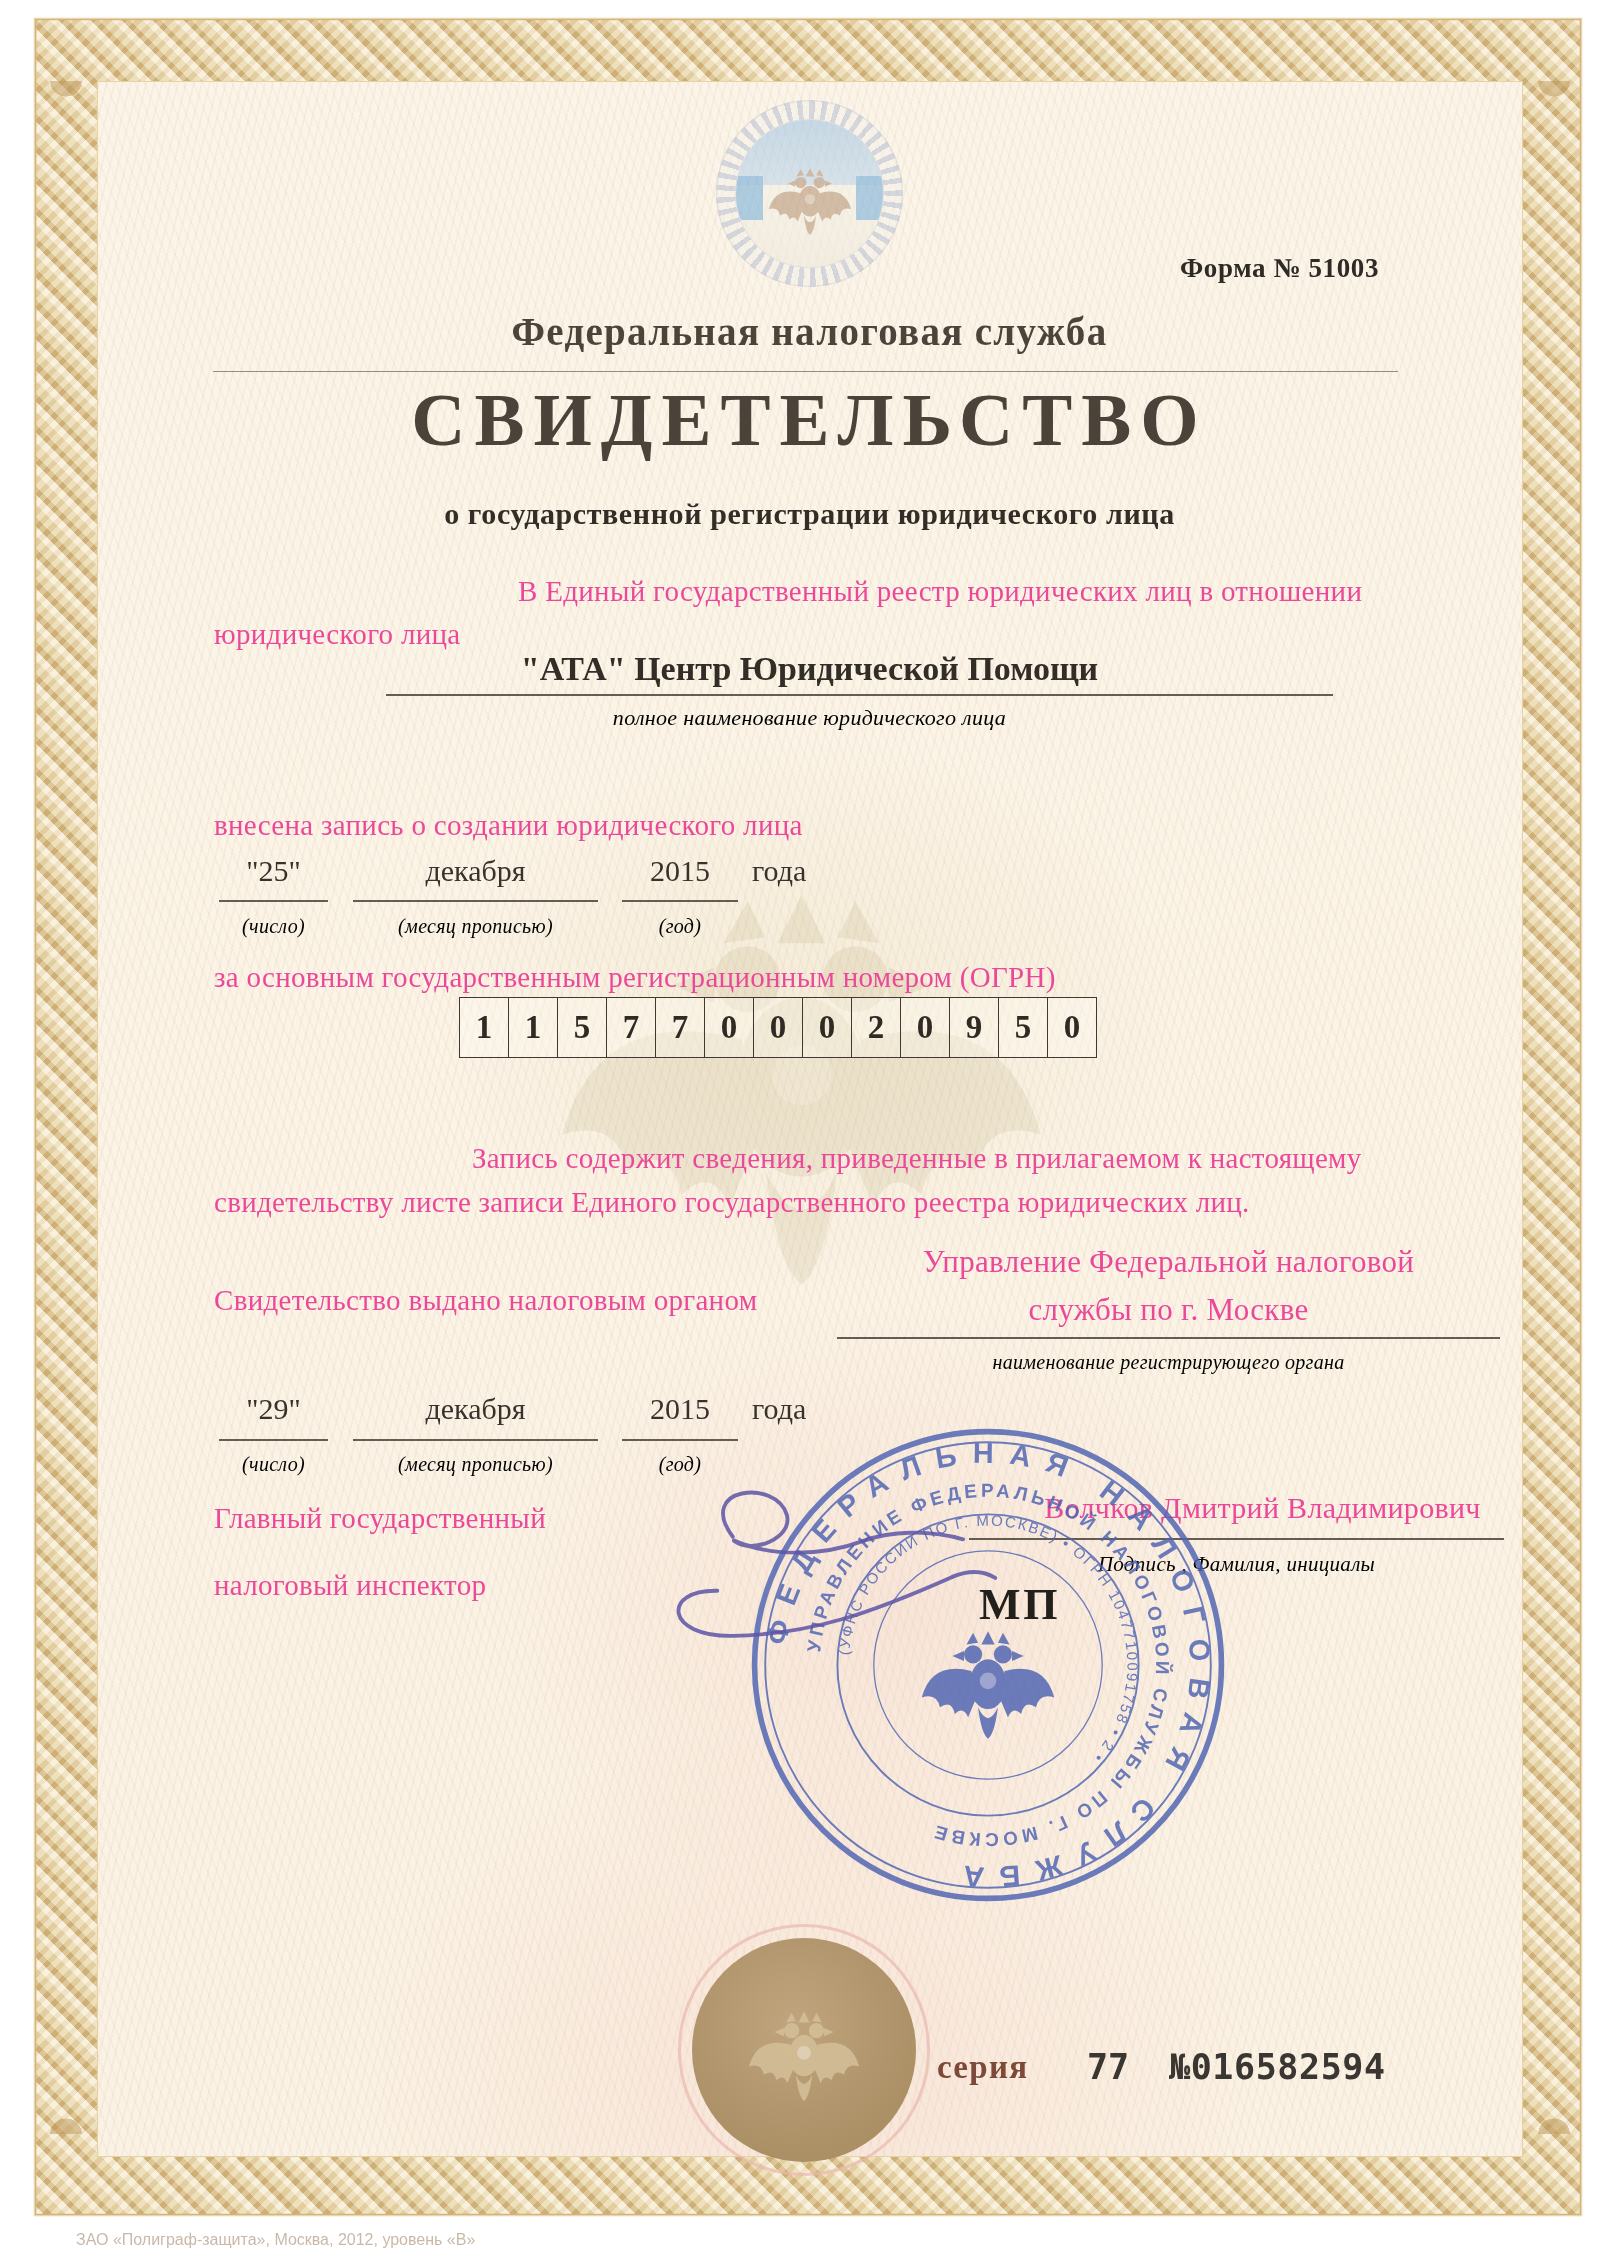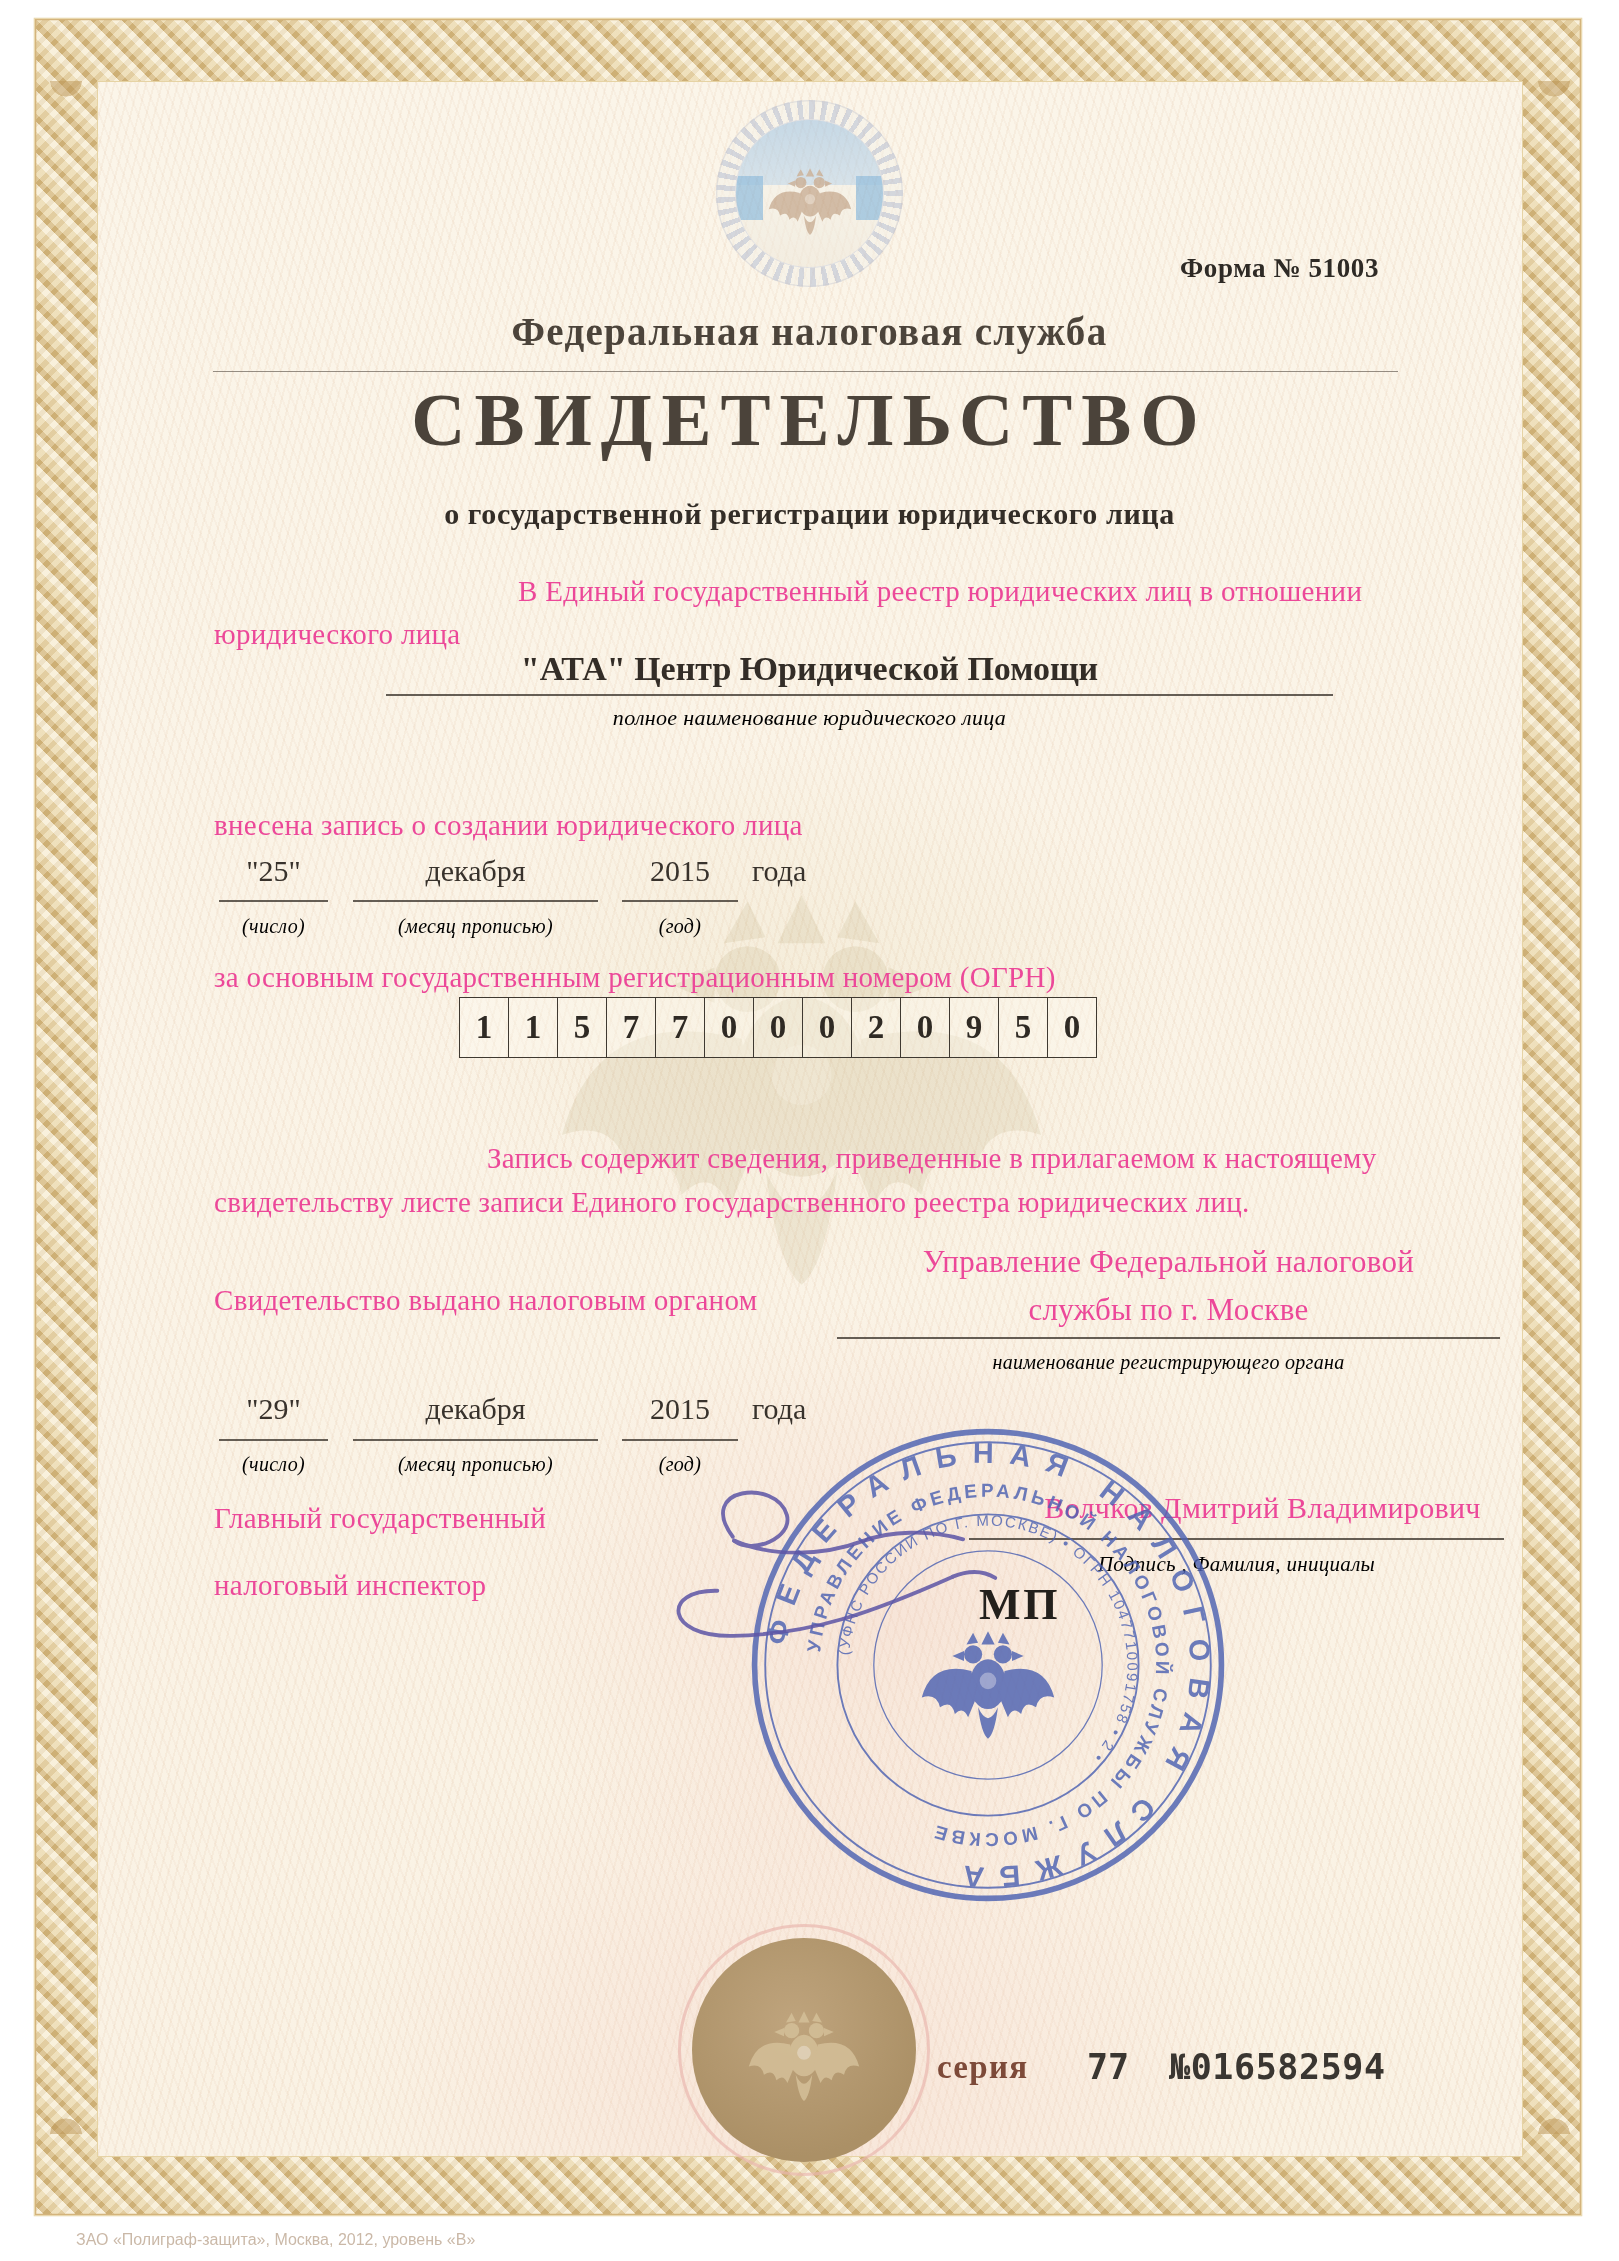--- a/index.html
+++ b/index.html
@@ -71,21 +71,21 @@
   
   .ogrn-label{top:960px;left:214px;}
   .ogrn-row{top:997px;left:459px;display:flex;}
   .ogrn-cell{
     width:48px;height:59px;border:1.9px solid #3f3931;border-left:none;
     display:flex;align-items:center;justify-content:center;
     font-size:33px;font-weight:bold;color:#2f2a24;background:rgba(255,252,244,.35);
   }
   .ogrn-cell:first-child{border-left:1.9px solid #3f3931;}
   
-  .para1{top:1141px;left:487px;text-align:center;}
+  .para1{top:1141px;left:472px;text-align:center;}
   .para2{top:1185px;left:214px;}
   .issuer-label{top:1283px;left:214px;}
   .issuer-name1{top:1243px;left:837px;width:663px;text-align:center;font-size:31px;}
   .issuer-name2{top:1291px;left:837px;width:663px;text-align:center;font-size:31px;}
   .issuer-line{top:1337px;left:837px;width:663px;}
   .issuer-caption{top:1351px;left:837px;width:663px;text-align:center;}
   
   .insp1{top:1501px;left:214px;}
   .insp2{top:1568px;left:214px;}
   .insp-name{top:1490px;left:1018px;width:489px;text-align:center;font-size:30px;}

